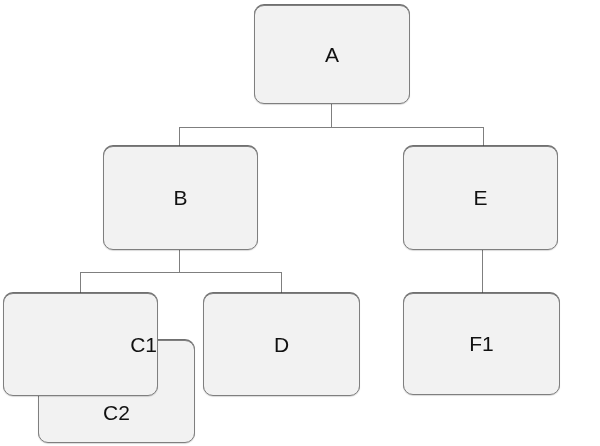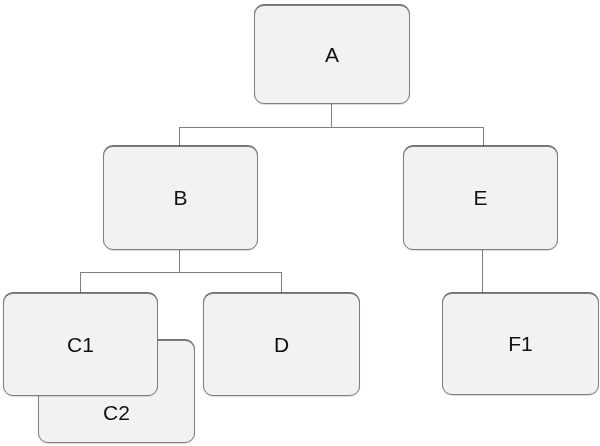--- a/index.html
+++ b/index.html
@@ -67,25 +67,25 @@
   </div>
 
   <div class="node" style="left:103px; top:146px; width:155px; height:104px;">
     <span>B</span>
   </div>
 
   <div class="node" style="left:403px; top:146px; width:155px; height:104px;">
     <span>E</span>
   </div>
 
-  <div class="node" style="left:3px; top:293px; width:155px; height:103px;">
+  <div class="node" style="left:3px; top:293px; width:155px; height:103px;justify-content:flex-end;">
     <span>C1</span>
   </div>
 
   <div class="node" style="left:203px; top:293px; width:157px; height:103px;">
     <span>D</span>
   </div>
 
-  <div class="node" style="left:403px; top:293px; width:157px; height:102px;margin-left:39px;">
+  <div class="node" style="left:403px; top:293px; width:157px; height:102px;">
     <span>F1</span>
   </div>
 
 </div>
 
 </body></html>

